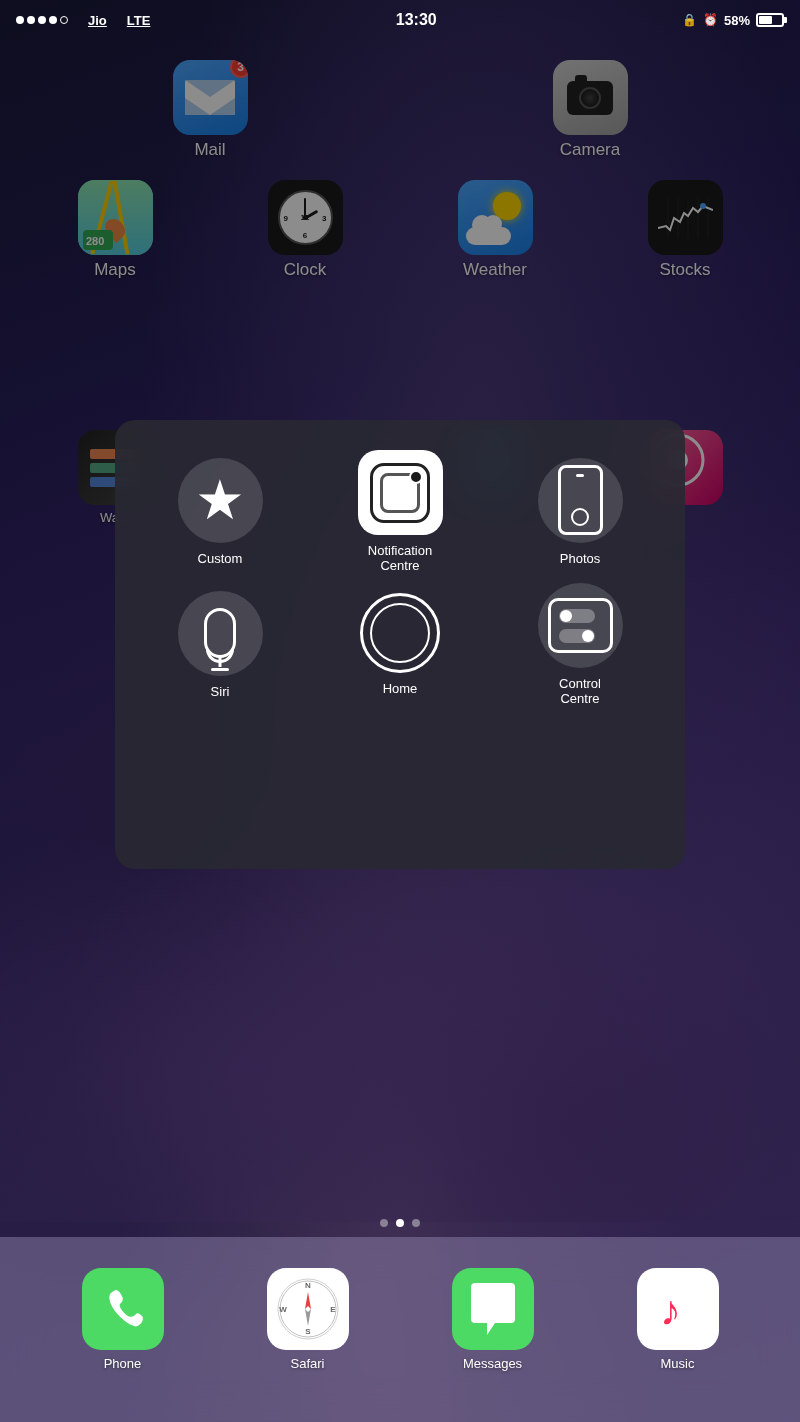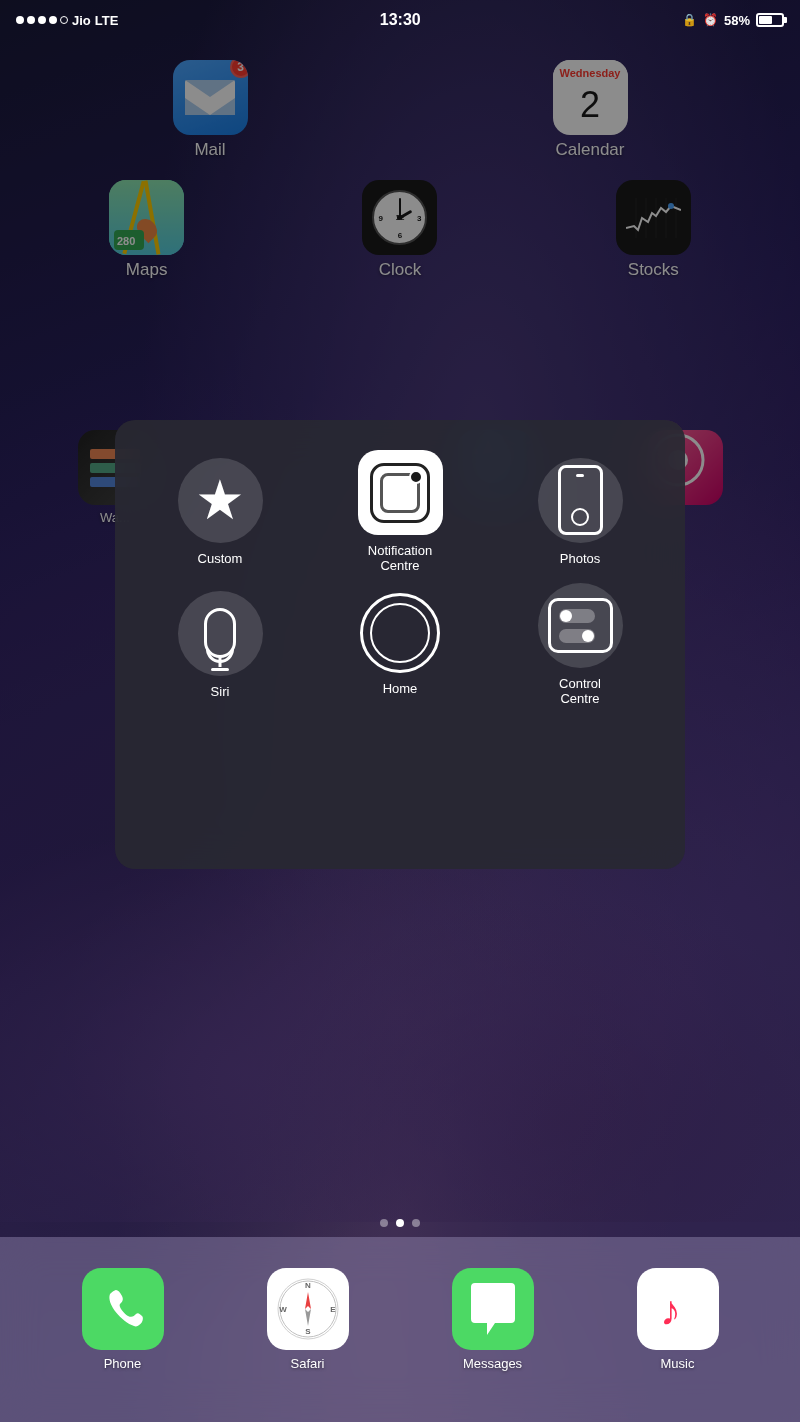--- a/index.html
+++ b/index.html
@@ -43,21 +43,21 @@
       height: 40px;
       display: flex;
       align-items: center;
       justify-content: space-between;
       padding: 0 16px;
       z-index: 100;
       color: white;
       font-size: 14px;
       font-weight: 600;
     }
-    .status-left { display: flex; gap: 0; }
+    .status-left { display: flex; gap: 16px; text-decoration: underline; }
     .status-dots { display: flex; gap: 3px; align-items: center; }
     .status-dot { width: 8px; height: 8px; border-radius: 50%; background: white; }
     .status-dot.empty { background: transparent; border: 1.5px solid white; }
     .status-carrier { font-size: 13px; margin-left: 4px; }
     .status-time { font-size: 16px; font-weight: 600; }
     .status-right { display: flex; align-items: center; gap: 6px; }
     .lock-icon, .alarm-icon { font-size: 12px; opacity: 0.9; }
     .battery-text { font-size: 13px; }
     .battery-box {
       width: 28px; height: 14px;
@@ -579,29 +579,31 @@
   <div class="app-row">
 
     <div class="app-icon">
       <div class="app-icon-img icon-mail">
         <div class="badge">3</div>
         <div class="mail-envelope"></div>
       </div>
       <span class="app-label">Mail</span>
     </div>
 
+
+
     <div class="app-icon">
-      <div class="app-icon-img icon-calendar" style="flex-direction:column; justify-content:flex-start; padding:0;">
-        <div class="cal-header">Wednesday</div>
-        <span class="cal-number">2</span>
-      </div>
-      <span class="app-label">Calendar</span>
-    </div>
-
-
+      <div class="app-icon-img icon-camera">
+        <div class="camera-body">
+          <div class="camera-bump"></div>
+          <div class="camera-lens"></div>
+        </div>
+      </div>
+      <span class="app-label">Camera</span>
+    </div>
   </div>
 
   <div class="app-row">
 
     <div class="app-icon">
       <div class="app-icon-img" style="background:linear-gradient(135deg,#7ed7a0,#4fc,#6ae); overflow:hidden; position:relative;">
         <div style="position:absolute;inset:0;background:linear-gradient(180deg,#8de4b0 0%,#5cd 100%);"></div>
         <div style="position:absolute;width:4px;height:100%;background:#ffcc00;left:30%;transform:rotate(15deg);"></div>
         <div style="position:absolute;width:4px;height:100%;background:#ffcc00;left:55%;transform:rotate(-10deg);"></div>
         <div style="position:absolute;bottom:15px;left:50%;transform:translateX(-50%);width:18px;height:22px;background:#e84;border-radius:50% 50% 50% 0;transform:translateX(-50%) rotate(-45deg);"></div>
@@ -624,20 +626,31 @@
 
           <div class="clock-hand" style="width:2px;height:20px;transform:rotate(0deg);margin-left:-1px;"></div>
 
           <div class="clock-hand" style="width:3px;height:14px;transform:rotate(60deg);margin-left:-1.5px;"></div>
           <div class="clock-center"></div>
         </div>
       </div>
       <span class="app-label">Clock</span>
     </div>
 
+    <div class="app-icon">
+      <div class="app-icon-img icon-weather">
+        <div class="weather-sun"></div>
+        <div class="weather-cloud">
+          <div class="cloud-puff1"></div>
+          <div class="cloud-puff2"></div>
+          <div class="cloud-body"></div>
+        </div>
+      </div>
+      <span class="app-label">Weather</span>
+    </div>
 
     <div class="app-icon">
       <div class="app-icon-img icon-stocks">
         <svg width="55" height="40" viewBox="0 0 55 40">
 
           <line x1="10" y1="0" x2="10" y2="40" stroke="#333" stroke-width="0.5"></line>
           <line x1="20" y1="0" x2="20" y2="40" stroke="#333" stroke-width="0.5"></line>
           <line x1="30" y1="0" x2="30" y2="40" stroke="#333" stroke-width="0.5"></line>
           <line x1="40" y1="0" x2="40" y2="40" stroke="#333" stroke-width="0.5"></line>
           <line x1="50" y1="0" x2="50" y2="40" stroke="#333" stroke-width="0.5"></line>

